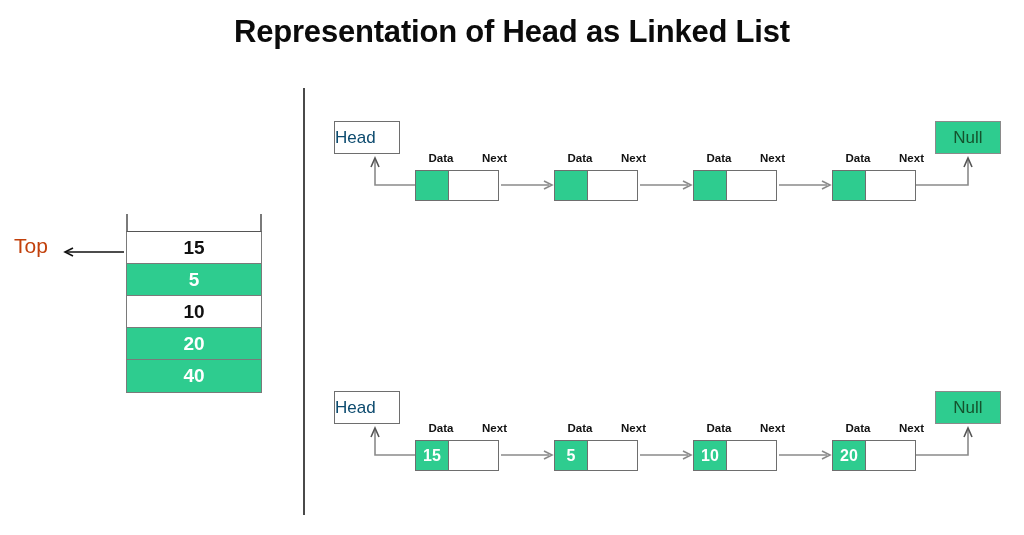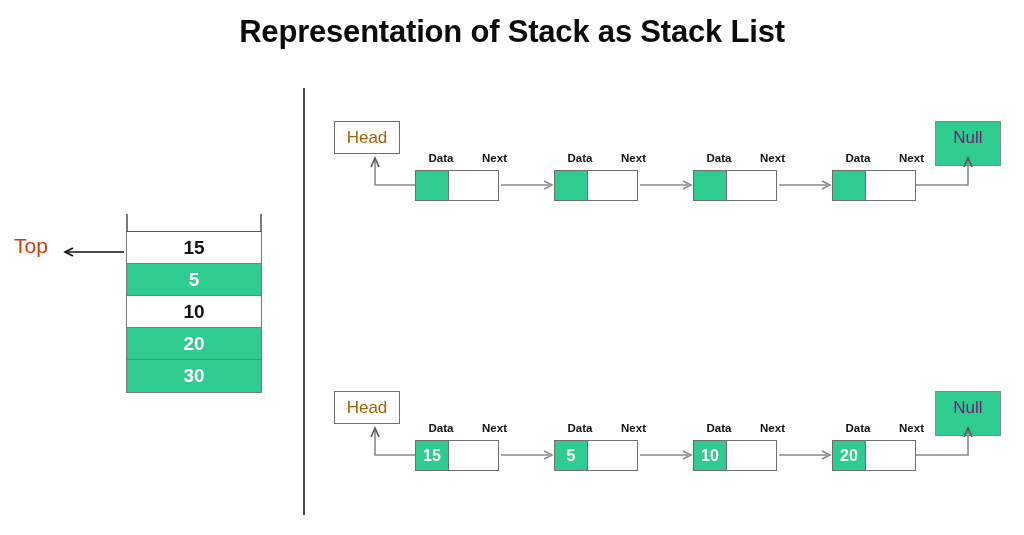--- a/index.html
+++ b/index.html
@@ -99,38 +99,38 @@
 
   .head-box {
     position: absolute;
     left: 334px;
     top: 11px;
     width: 66px;
     height: 33px;
     border: 1.5px solid #6e6e6e;
     background: #ffffff;
     box-sizing: border-box;
+    text-align: left;
+    line-height: 31px;
+    font-size: 17px;
+    color: #0c4a6e;
+  }
+  .null-box {
+    position: absolute;
+    left: 935px;
+    top: 11px;
+    width: 66px;
+    height: 33px;
+    border: 1.5px solid #8a8a8a;
+    background: #2ECC8F;
+    box-sizing: border-box;
     text-align: center;
     line-height: 31px;
     font-size: 17px;
-    color: #a16207;
-  }
-  .null-box {
-    position: absolute;
-    left: 935px;
-    top: 11px;
-    width: 66px;
-    height: 45px;
-    border: 1.5px solid #8a8a8a;
-    background: #2ECC8F;
-    box-sizing: border-box;
-    text-align: center;
-    line-height: 31px;
-    font-size: 17px;
-    color: #701a75;
+    color: #14532d;
   }
 
   .node {
     position: absolute;
     top: 60px;
     width: 84px;
     height: 31px;
     border: 1.5px solid #6e6e6e;
     background: #ffffff;
     box-sizing: border-box;
@@ -166,40 +166,40 @@
   .node-labels .lbl-next {
     position: absolute; left: 38px; width: 46px; text-align: right;
   }
 
   .connector { position: absolute; }
   svg { display: block; overflow: visible; }
 </style>
 </head>
 <body>
 
-<div class="page-title">Representation of Stack as Stack List</div>
+<div class="page-title">Representation of Head as Linked List</div>
 
 <div class="divider"></div>
 
 <div class="top-label">Top</div>
 <div class="top-arrow">
   <svg width="62" height="10" viewBox="0 0 62 10">
     <line x1="62" y1="5" x2="4" y2="5" stroke="#111111" stroke-width="1.6"></line>
     <polyline points="11,1 3,5 11,9" fill="none" stroke="#111111" stroke-width="1.6"></polyline>
   </svg>
 </div>
 
 <div class="stack-wrap">
   <div class="stack-open-top"></div>
   <div class="stack-cells">
     <div class="stack-cell white">15</div>
     <div class="stack-cell green">5</div>
     <div class="stack-cell white">10</div>
     <div class="stack-cell green">20</div>
-    <div class="stack-cell green">30</div>
+    <div class="stack-cell green">40</div>
   </div>
 </div>
 
 <div class="ll-row row-top">
 
   <div class="head-box">Head</div>
   <div class="null-box">Null</div>
 
   <div class="connector" style="left:367px; top:44px;">
     <svg width="56" height="34" viewBox="0 0 56 34">

